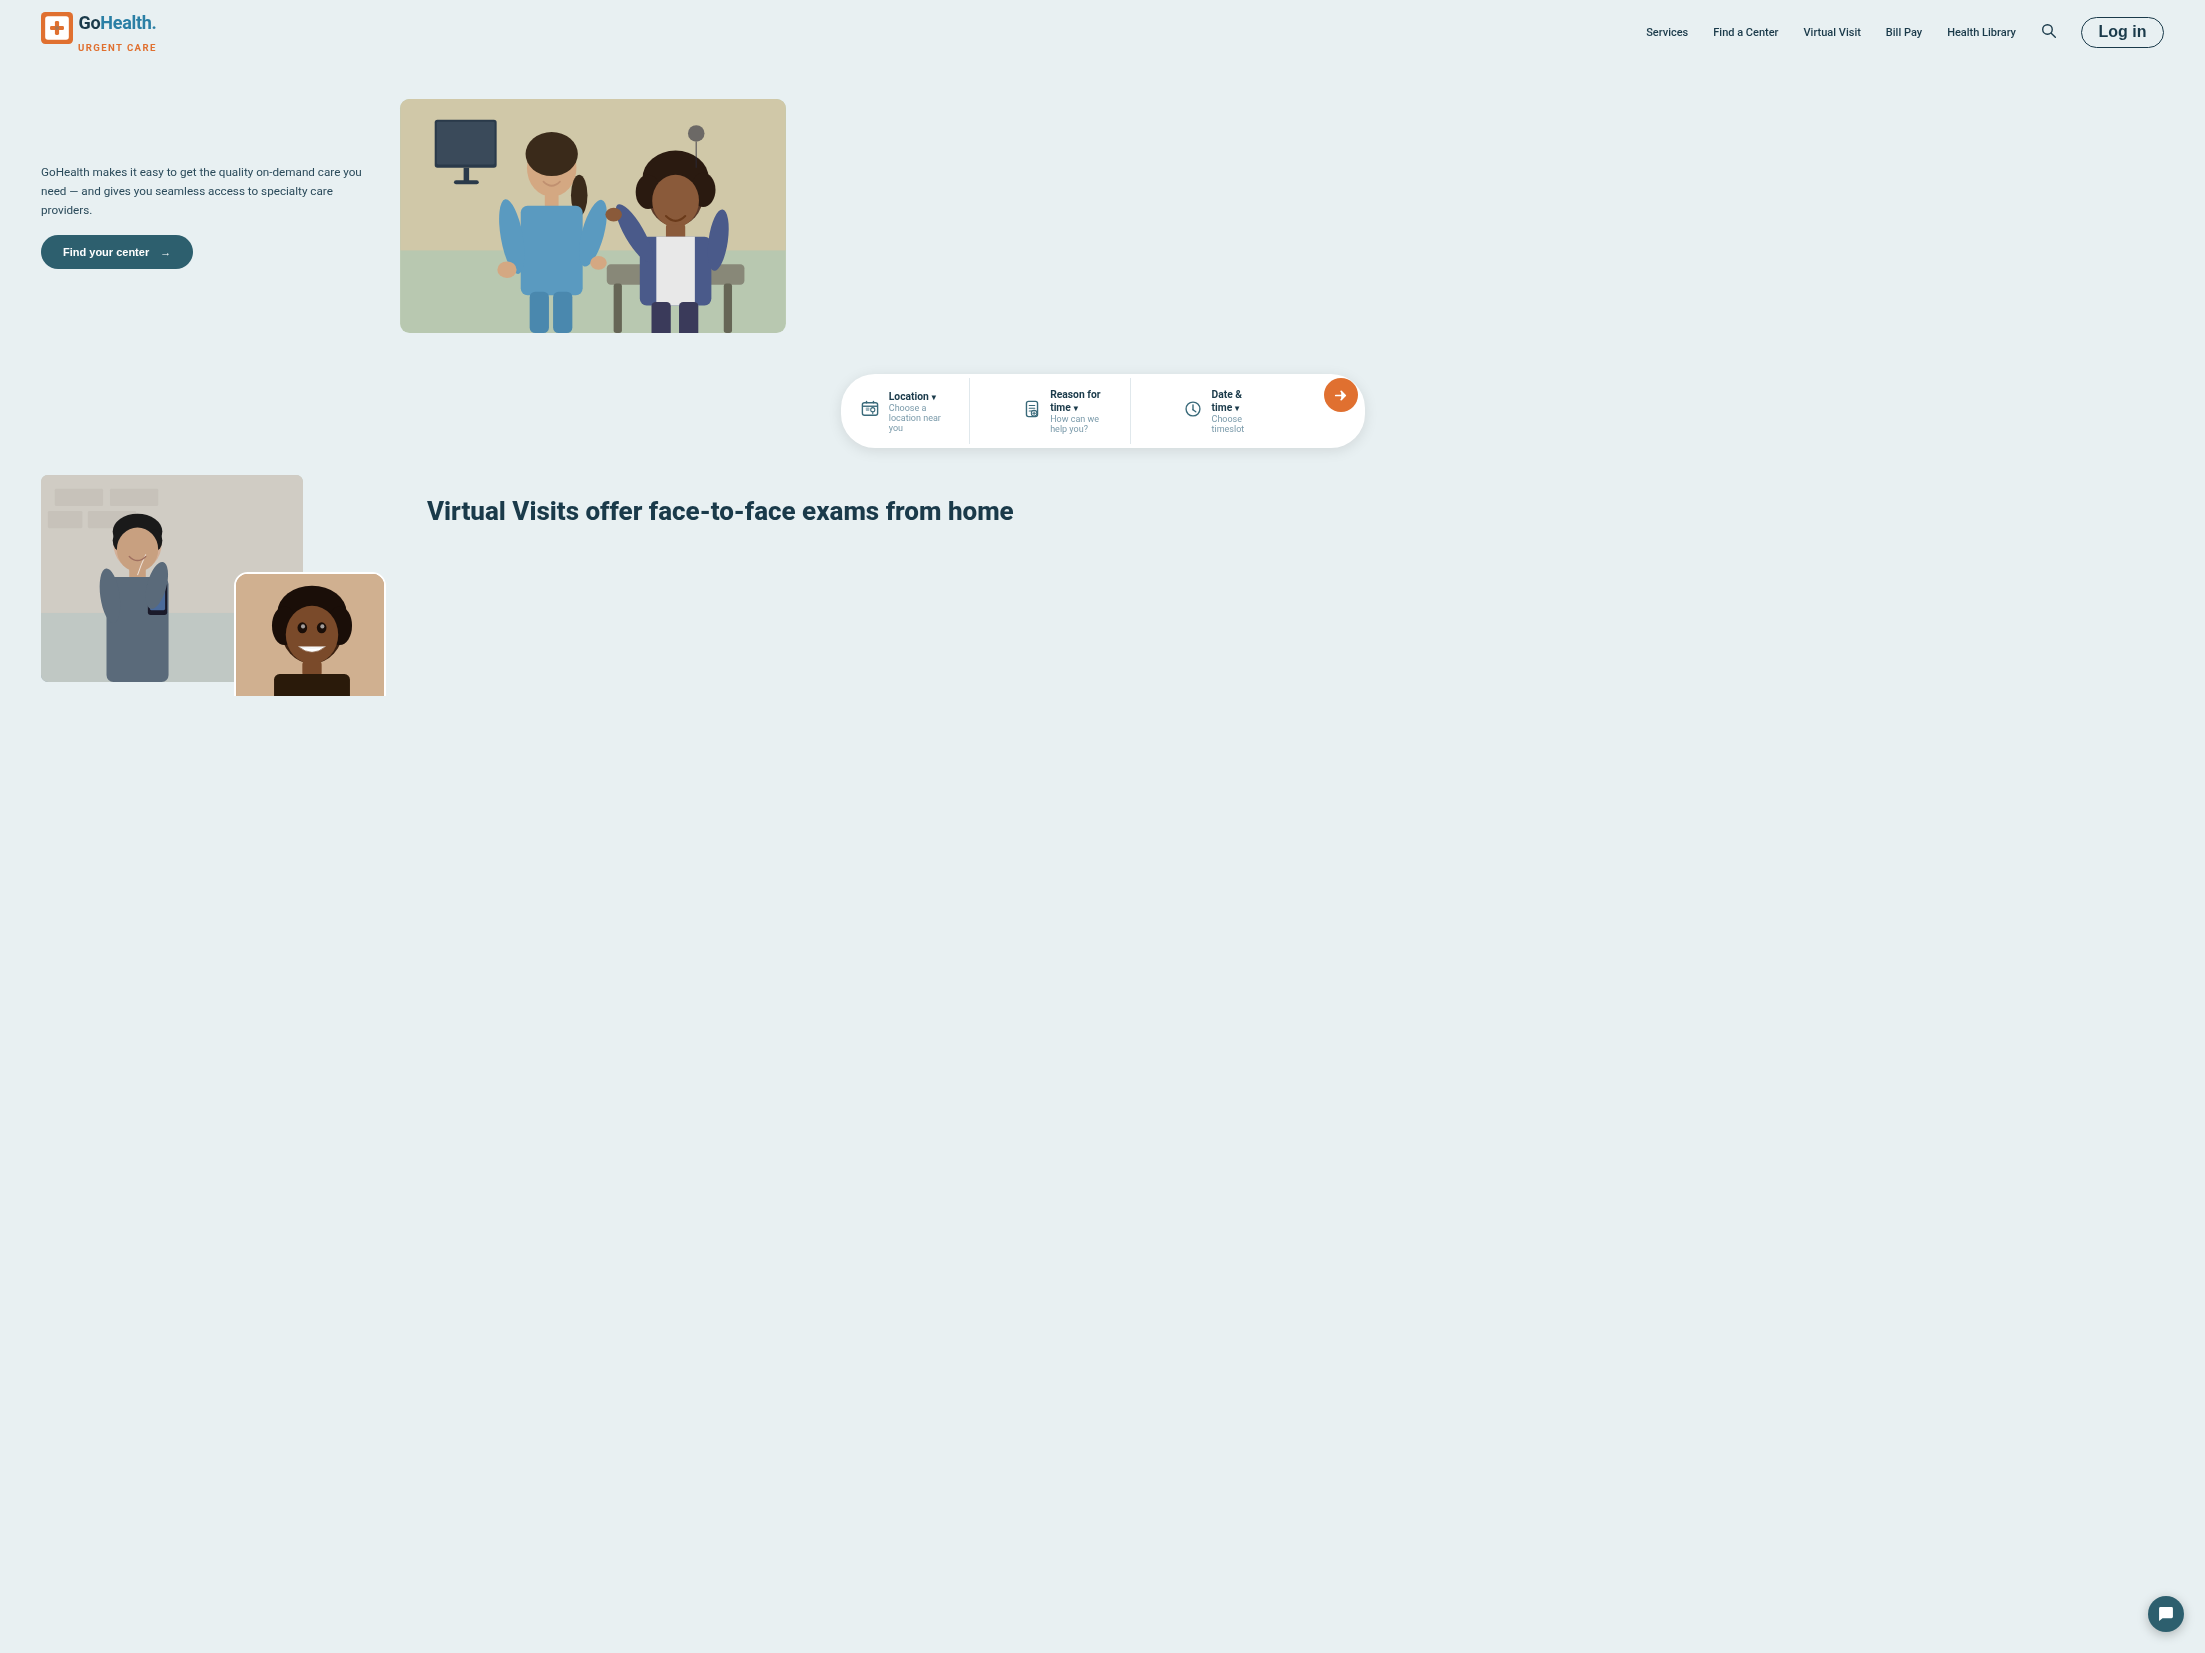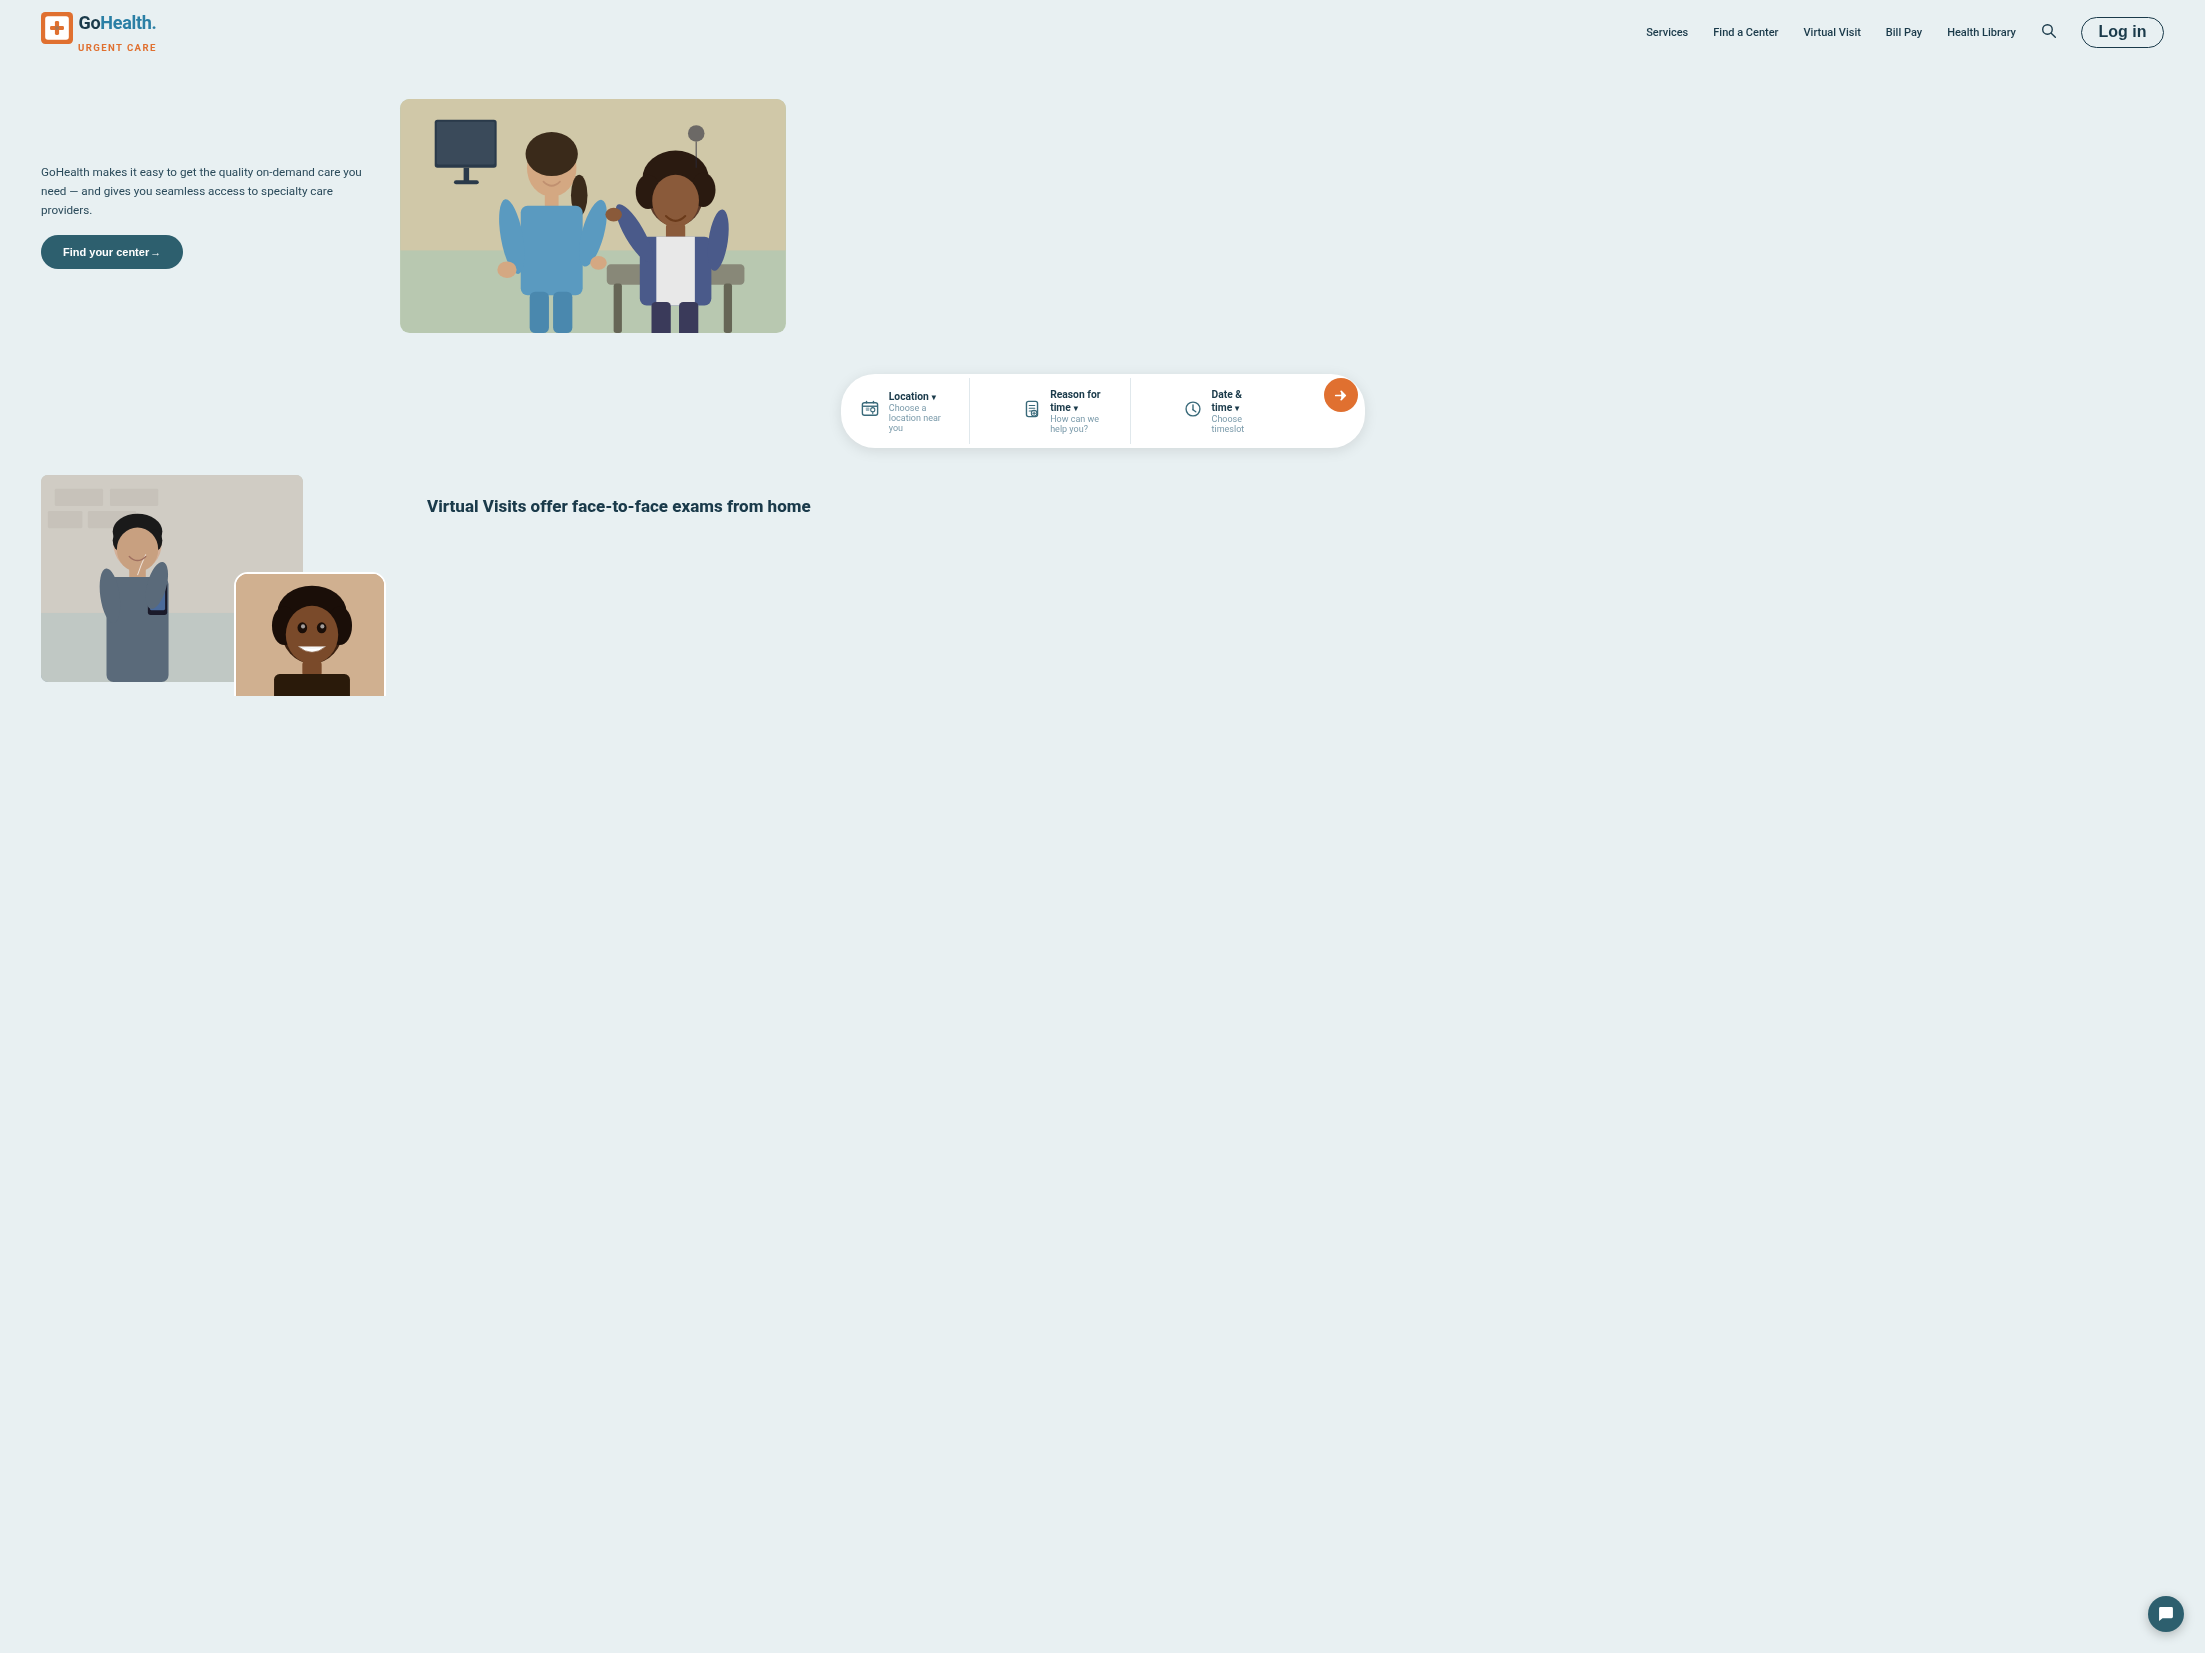--- a/index.html
+++ b/index.html
@@ -124,21 +124,21 @@
       background-color: #2d5f6e;
       color: white;
       border: none;
       border-radius: 20.7px;
       padding: 11px 22px;
       font-size: 11px;
       font-weight: 600;
       cursor: pointer;
       display: flex;
       align-items: flex-end;
-      gap: 1px;
+      gap: 11px;
     }
 
     .hero-image {
       flex: 1;
       max-width: 386px;
     }
 
     
     .booking-bar-wrapper {
       display: flex;
@@ -249,21 +249,21 @@
       border: 2.8px solid white;
       overflow: hidden;
     }
 
     .virtual-text {
       flex: 1;
       padding-top: 20.7px;
     }
 
     .virtual-title {
-      font-size: 17px;
+      font-size: 26px;
       font-weight: 800;
       color: #1a3a4a;
       line-height: 1.2;
       margin-bottom: 13.8px;
     }
 
     .virtual-desc {
       font-size: 11px;
       color: #2a4a5a;
       line-height: 1.7;

